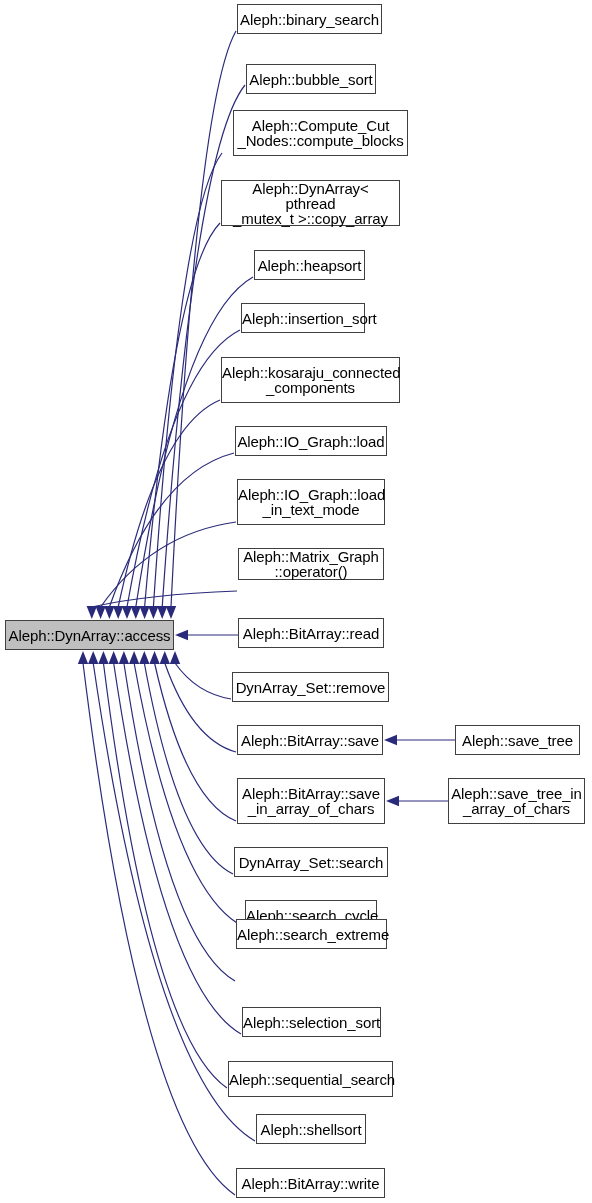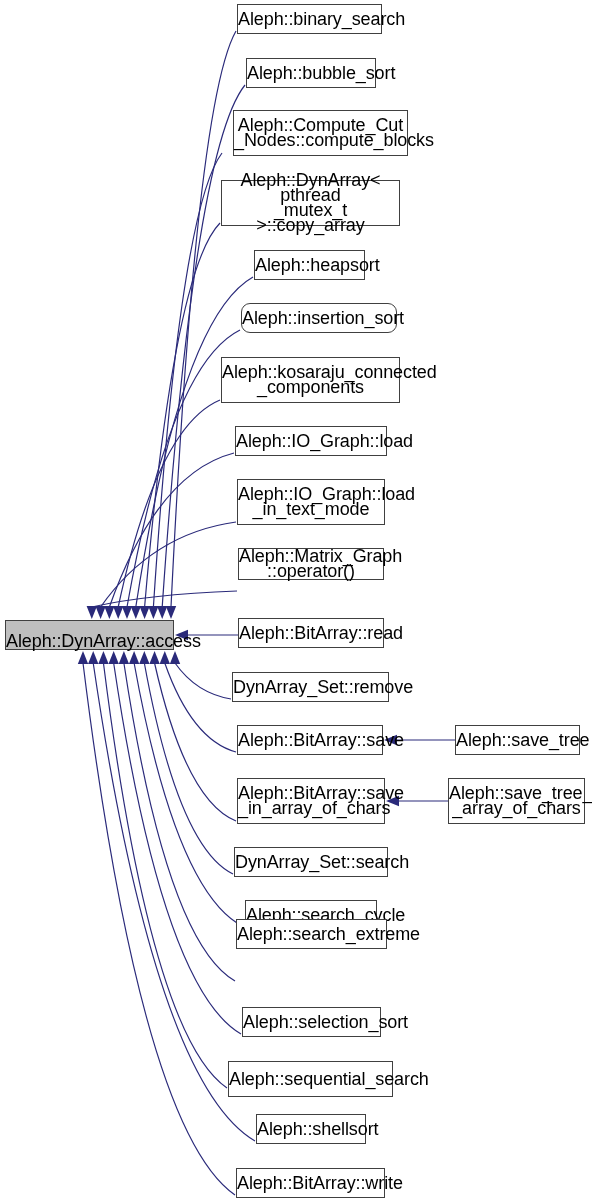--- a/index.html
+++ b/index.html
@@ -13,31 +13,30 @@
   .node{
     position:absolute;
     box-sizing:border-box;
     border:1px solid #404040;
     background:#ffffff;
     display:flex;
     align-items:center;
     justify-content:center;
     text-align:center;
     color:#000000;
-    font-size:18px;
+    font-size:15px;
     line-height:15px;
     letter-spacing:-0.1px;
     white-space:pre-line;
     cursor:pointer;
   }
   .node.root{
     background:#bfbfbf;
     border:1px solid #404040;
     font-weight:400;
-    align-items:flex-end;
   }
   .node-label{display:block;width:100%;padding:0 4px;}
 </style>
 </head>
 <body>
 
 <div id="graph-root">
   <svg id="edges" viewBox="0 0 592 1203" xmlns="http://www.w3.org/2000/svg">
       <path d="M236,31 Q195.7,101.56 171,607" fill="none" stroke="#2a2a7a" stroke-width="1.2"></path>
       <polygon points="171,619 165.8,606 176.2,606" fill="#2a2a7a"></polygon>
@@ -82,27 +81,27 @@
       <path d="M235,1195 Q140.76,1129.72 83,663" fill="none" stroke="#2a2a7a" stroke-width="1.2"></path>
       <polygon points="83,651 88.2,664 77.8,664" fill="#2a2a7a"></polygon>
       <path d="M455,740 L395,740" fill="none" stroke="#2a2a7a" stroke-width="1.2"></path>
       <polygon points="384,740 397,734.8 397,745.2" fill="#2a2a7a"></polygon>
       <path d="M448,801 L397,801" fill="none" stroke="#2a2a7a" stroke-width="1.2"></path>
       <polygon points="386,801 399,795.8 399,806.2" fill="#2a2a7a"></polygon>
     </svg>
   <div id="nodes-layer">
       <div class="node root" style="left: 5px; top: 620px; width: 169px; height: 30px;"><span class="node-label">Aleph::DynArray::access</span></div>
       <div class="node" style="left: 237px; top: 4px; width: 145px; height: 30px;"><span class="node-label">Aleph::binary_search</span></div>
-      <div class="node" style="left: 246px; top: 58px; width: 130px; height: 30px; align-items: center;"><span class="node-label">Aleph::bubble_sort</span></div>
+      <div class="node" style="left: 246px; top: 64px; width: 130px; height: 30px; align-items: center;"><span class="node-label">Aleph::bubble_sort</span></div>
       <div class="node" style="left: 223px; top: 110px; width: 175px; height: 46px; margin-left: 10px;"><span class="node-label">Aleph::Compute_Cut
 _Nodes::compute_blocks</span></div>
       <div class="node" style="left: 221px; top: 180px; width: 179px; height: 46px;"><span class="node-label">Aleph::DynArray&lt; pthread
 _mutex_t &gt;::copy_array</span></div>
       <div class="node" style="left: 254px; top: 250px; width: 111px; height: 30px;"><span class="node-label">Aleph::heapsort</span></div>
-      <div class="node" style="left: 241px; top: 303px; width: 156px; height: 30px; border-radius: 9px;"><span class="node-label">Aleph::insertion_sort</span></div>
+      <div class="node" style="left: 241px; top: 303px; width: 124px; height: 30px;"><span class="node-label">Aleph::insertion_sort</span></div>
       <div class="node" style="left: 221px; top: 357px; width: 179px; height: 46px;"><span class="node-label">Aleph::kosaraju_connected
 _components</span></div>
       <div class="node" style="left: 235px; top: 426px; width: 152px; height: 30px;"><span class="node-label">Aleph::IO_Graph::load</span></div>
       <div class="node" style="left: 237px; top: 479px; width: 148px; height: 46px;"><span class="node-label">Aleph::IO_Graph::load
 _in_text_mode</span></div>
       <div class="node" style="left: 238px; top: 548px; width: 146px; height: 32px;"><span class="node-label">Aleph::Matrix_Graph
 ::operator()</span></div>
       <div class="node" style="left: 238px; top: 618px; width: 146px; height: 30px;"><span class="node-label">Aleph::BitArray::read</span></div>
       <div class="node" style="left: 232px; top: 672px; width: 157px; height: 30px;"><span class="node-label">DynArray_Set::remove</span></div>
       <div class="node" style="left: 237px; top: 725px; width: 146px; height: 30px;"><span class="node-label">Aleph::BitArray::save</span></div>

